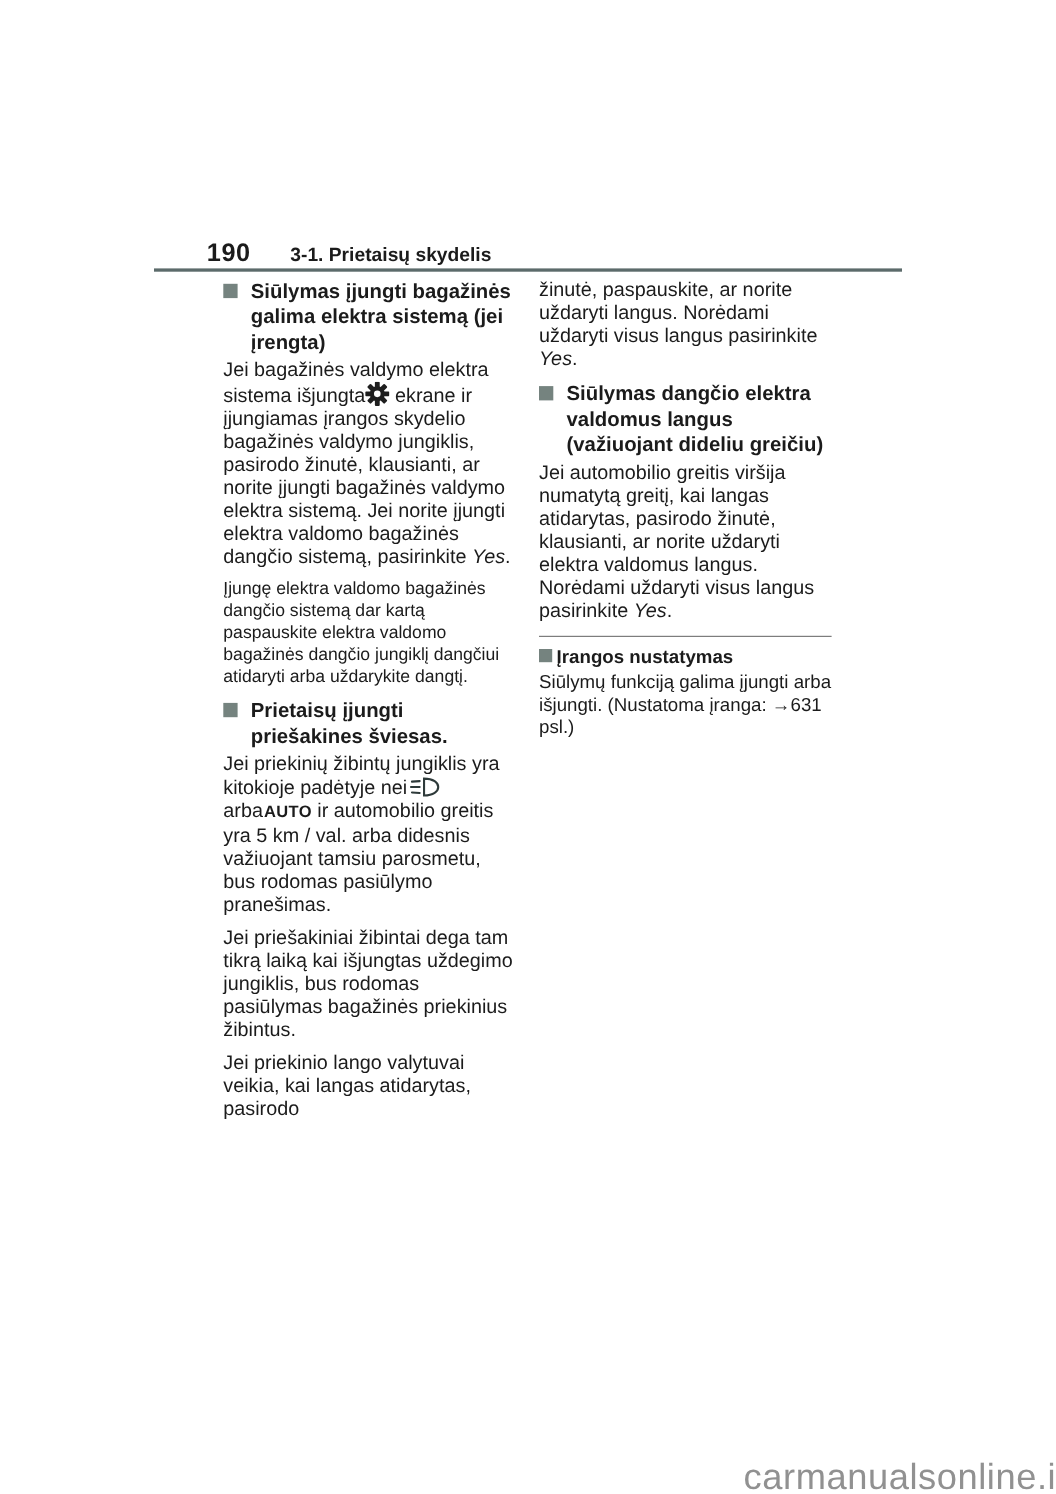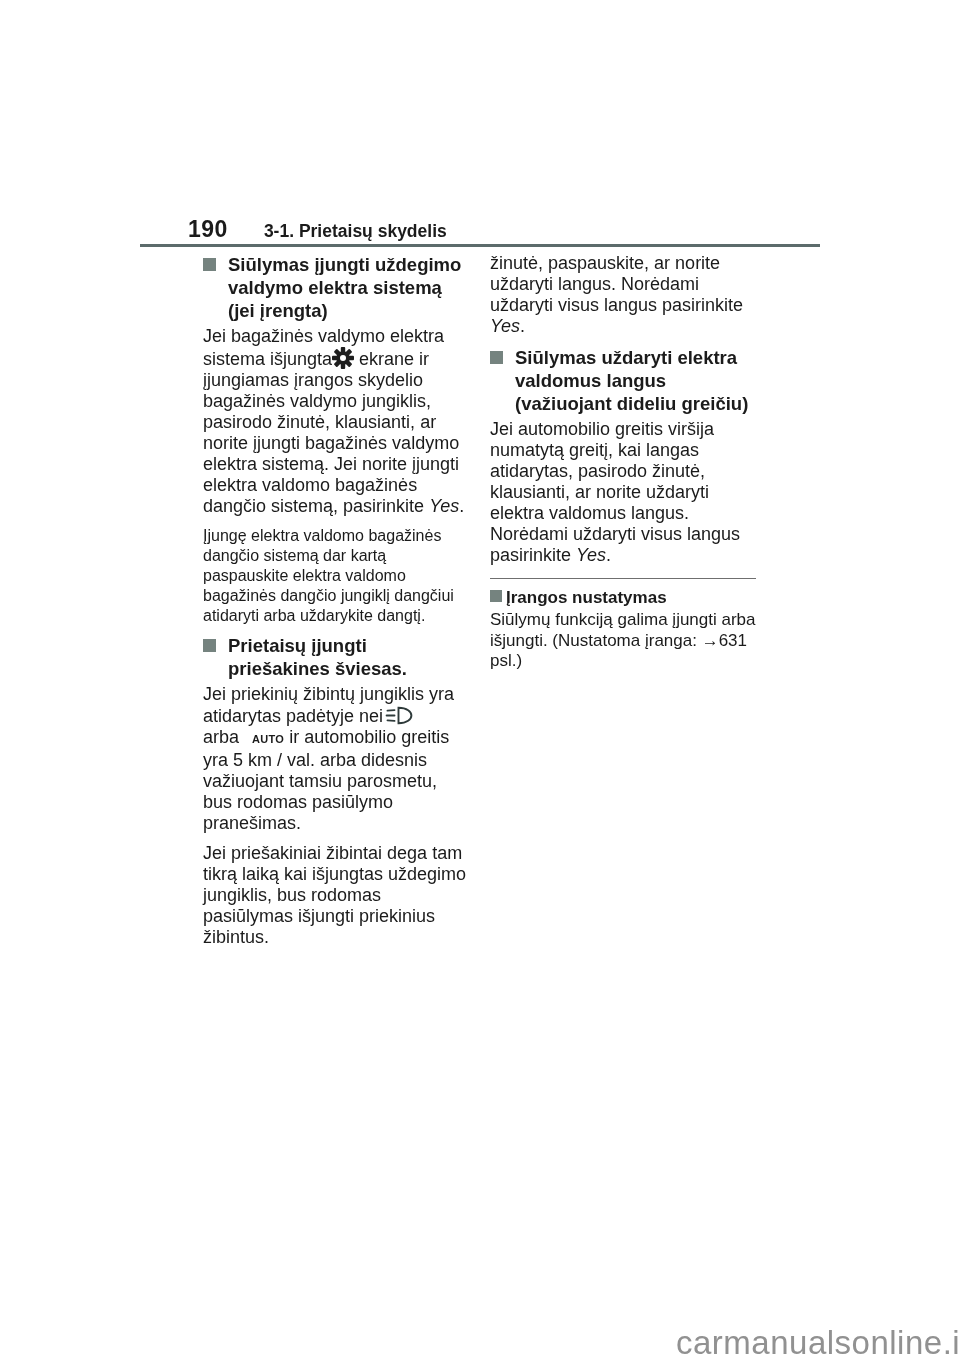--- a/index.html
+++ b/index.html
@@ -26,21 +26,21 @@
     font-weight:bold;font-size:18.5px;line-height:23px;
     padding-left:25px;margin:8px 0 4px 0;
   }
   .sq{
     position:absolute;left:0;top:5px;width:13px;height:13px;
     background:#75837f;
   }
   p{margin:0 0 9px 0;}
   .small{font-size:16px;line-height:20px;margin:2px 0 8px 0;}
   .yes{font-style:italic;}
-  .auto{font-weight:bold;font-size:11px;letter-spacing:0.3px;margin-left:13px;}
+  .auto{font-weight:bold;font-size:15px;letter-spacing:0.3px;margin-left:1px;}
   .inline-icon{display:inline-block;vertical-align:-4px;}
   .inline-icon.hl{vertical-align:-4px;margin-left:1px;}
 
   .divider{height:0;border-top:1.5px solid #6f6f6f;margin:12px 0 8px 0;}
   .fn-h{
     position:relative;font-weight:bold;font-size:17px;line-height:21px;
     padding-left:16px;margin:0 0 2px 0;
   }
   .fn-sq{position:absolute;left:0;top:3px;width:12px;height:12px;background:#75837f;}
   .fn-text{font-size:17px;line-height:20.5px;margin:0;}
@@ -58,21 +58,21 @@
 
   <div class="hdr">
     <span class="pagenum">190</span><span class="sectitle">3-1. Prietaisų skydelis</span>
   </div>
   <div class="rule"></div>
 
   <div class="col col-left">
 
     <div class="h">
       <span class="sq"></span>
-      <span>Siūlymas įjungti uždegimo valdymo elektra sistemą (jei įrengta)</span>
+      <span>Siūlymas įjungti bagažinės galima elektra sistemą (jei įrengta)</span>
     </div>
 
     <p><span>Jei bagažinės valdymo elektra sistema išjungta</span><svg class="inline-icon" width="22" height="22" viewBox="-12 -12 24 24">
           <g fill="#1e1e1e">
             <circle r="7.4"></circle>
             <rect x="-2.4" y="-12" width="4.8" height="7" rx="1"></rect>
             <rect x="-2.4" y="-12" width="4.8" height="7" rx="1" transform="rotate(45)"></rect>
             <rect x="-2.4" y="-12" width="4.8" height="7" rx="1" transform="rotate(90)"></rect>
             <rect x="-2.4" y="-12" width="4.8" height="7" rx="1" transform="rotate(135)"></rect>
             <rect x="-2.4" y="-12" width="4.8" height="7" rx="1" transform="rotate(180)"></rect>
@@ -88,51 +88,54 @@
 
     <p class="small">
       <span>Įjungę elektra valdomo bagažinės dangčio sistemą dar kartą paspauskite elektra valdomo bagažinės dangčio jungiklį dangčiui atidaryti arba uždarykite dangtį.</span>
     </p>
 
     <div class="h">
       <span class="sq"></span>
       <span>Prietaisų įjungti priešakines šviesas.</span>
     </div>
 
-    <p><span>Jei priekinių žibintų jungiklis yra atidarytas padėtyje nei</span><svg class="inline-icon hl" width="30" height="21" viewBox="0 0 30 21">
+    <p><span>Jei priekinių žibintų jungiklis yra kitokioje padėtyje nei</span><svg class="inline-icon hl" width="30" height="21" viewBox="0 0 30 21">
           <g stroke="#2e3a3a" stroke-width="1.9" fill="none" stroke-linecap="round">
             <path d="M3.5 5.6 L10.5 5.1"></path>
             <path d="M2.6 10.5 L10.5 10.5"></path>
             <path d="M3.5 15.4 L10.5 15.9"></path>
             <path d="M14.5 2.8 V18.2 C23 18.2 27.4 14.4 27.4 10.5 C27.4 6.6 23 2.8 14.5 2.8 Z"></path>
           </g>
         </svg>
       <span>arba</span><span class="auto">AUTO</span>
       <span>ir automobilio greitis yra 5 km / val. arba didesnis važiuojant tamsiu parosmetu, bus rodomas pasiūlymo pranešimas.</span>
     </p>
 
 
     <p>
-      <span>Jei priešakiniai žibintai dega tam tikrą laiką kai išjungtas uždegimo jungiklis, bus rodomas pasiūlymas išjungti priekinius žibintus.</span>
+      <span>Jei priešakiniai žibintai dega tam tikrą laiką kai išjungtas uždegimo jungiklis, bus rodomas pasiūlymas bagažinės priekinius žibintus.</span>
     </p>
 
 
+    <p>
+      <span>Jei priekinio lango valytuvai veikia, kai langas atidarytas, pasirodo</span>
+    </p>
 
   </div>
 
   <div class="col col-right">
 
     <p>
       <span>žinutė, paspauskite, ar norite uždaryti langus. Norėdami uždaryti visus langus pasirinkite</span>
       <span class="yes">Yes</span><span>.</span>
     </p>
 
     <div class="h">
       <span class="sq"></span>
-      <span>Siūlymas uždaryti elektra valdomus langus (važiuojant dideliu greičiu)</span>
+      <span>Siūlymas dangčio elektra valdomus langus (važiuojant dideliu greičiu)</span>
     </div>
 
     <p>
       <span>Jei automobilio greitis viršija numatytą greitį, kai langas atidarytas, pasirodo žinutė, klausianti, ar norite uždaryti elektra valdomus langus. Norėdami uždaryti visus langus pasirinkite</span>
       <span class="yes">Yes</span><span>.</span>
     </p>
 
     <div class="divider"></div>
 
     <div class="fn-h">

